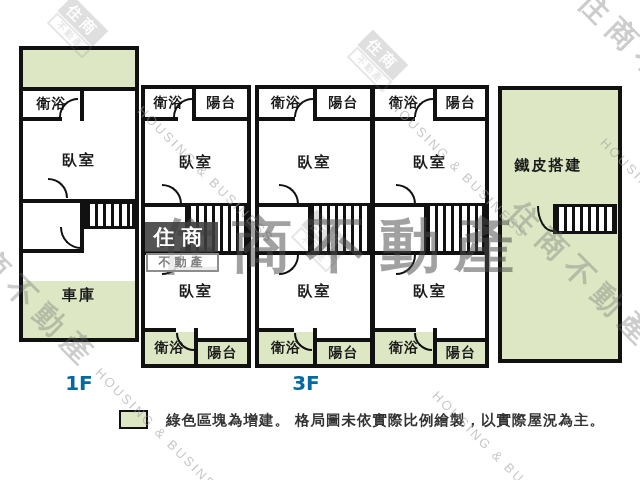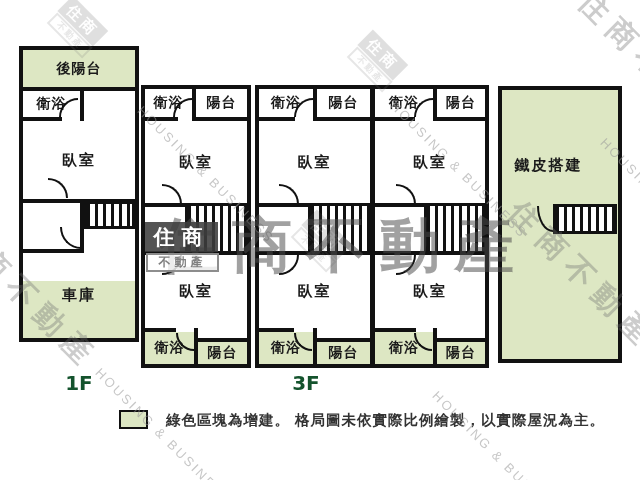--- a/index.html
+++ b/index.html
@@ -13,21 +13,21 @@
           font-weight:bold;color:#1a1a1a;letter-spacing:2px;font-size:15px;}
   .rlabel.sm{font-size:14px;letter-spacing:1px;}
   .stairs{position:absolute;box-sizing:border-box;border:3px solid #111;
           background:repeating-linear-gradient(90deg,#111 0 3px,#fff 3px 8px);}
   .door{position:absolute;box-sizing:border-box;}
   .door.tl{border-top:2.5px solid #111;border-left:2.5px solid #111;border-top-left-radius:100% 100%;}
   .door.tr{border-top:2.5px solid #111;border-right:2.5px solid #111;border-top-right-radius:100% 100%;}
   .door.br{border-bottom:2.5px solid #111;border-right:2.5px solid #111;border-bottom-right-radius:100% 100%;}
   .door.bl{border-bottom:2.5px solid #111;border-left:2.5px solid #111;border-bottom-left-radius:100% 100%;}
   .floorlabel{position:absolute;display:flex;align-items:center;justify-content:center;
-          font-size:20px;font-weight:600;color:#14532d;font-family:"DejaVu Sans","Liberation Sans",sans-serif;}
+          font-size:20px;font-weight:600;color:#0369a1;font-family:"DejaVu Sans","Liberation Sans",sans-serif;}
   .legend-swatch{position:absolute;box-sizing:border-box;border:2.5px solid #111;}
   .legend-text{position:absolute;font-size:14.5px;font-weight:bold;color:#333;letter-spacing:1px;white-space:nowrap;}
   
   .wm-brand{position:absolute;font-size:60px;font-weight:bold;color:rgba(75,75,75,0.52);
           letter-spacing:14px;white-space:nowrap;z-index:20;line-height:1;}
   .wm-logo{position:absolute;z-index:21;}
   .wm-logo .t{width:73px;height:30px;background:rgba(60,60,60,0.88);color:#fff;display:flex;
           align-items:center;justify-content:center;font-size:21px;font-weight:bold;letter-spacing:7px;}
   .wm-logo .b{width:69px;height:15px;margin:1px 0 0 1px;background:rgba(255,255,255,0.8);
           border:2px solid rgba(130,130,130,0.9);color:rgba(120,120,120,0.95);display:flex;
@@ -42,21 +42,20 @@
   .glogo .b{width:46px;height:11px;margin:1px 0 0 1px;border:2px solid #777;color:#777;display:flex;
           align-items:center;justify-content:center;font-size:9px;font-weight:bold;letter-spacing:2px;}
 </style>
 </head>
 <body>
 
 <div id="canvas">
 
   <div class="unit" style="left:19px;top:46px;width:120px;height:296px;"></div>
   <div class="abs green" style="left:23px;top:50px;width:112px;height:37px;"></div>
-  <div class="rlabel sm" style="left:23px;top:50px;width:112px;height:37px;">後陽台</div>
   <div class="wall" style="left:23px;top:87px;width:112px;height:4px;"></div>
   <div class="wall" style="left:80px;top:91px;width:4px;height:30px;"></div>
   <div class="wall" style="left:23px;top:117px;width:39px;height:4px;"></div>
   <div class="rlabel sm" style="left:23px;top:91px;width:57px;height:26px;">衛浴</div>
   <div class="door tl" style="left:59px;top:98px;width:19px;height:19px;"></div>
   <div class="rlabel" style="left:23px;top:121px;width:112px;height:78px;">臥室</div>
   <div class="door tr" style="left:48px;top:178px;width:20px;height:20px;"></div>
   <div class="wall" style="left:23px;top:199px;width:112px;height:4px;"></div>
   <div class="wall" style="left:80px;top:203px;width:4px;height:50px;"></div>
   <div class="stairs" style="left:84px;top:201px;width:51px;height:28px;"></div>

